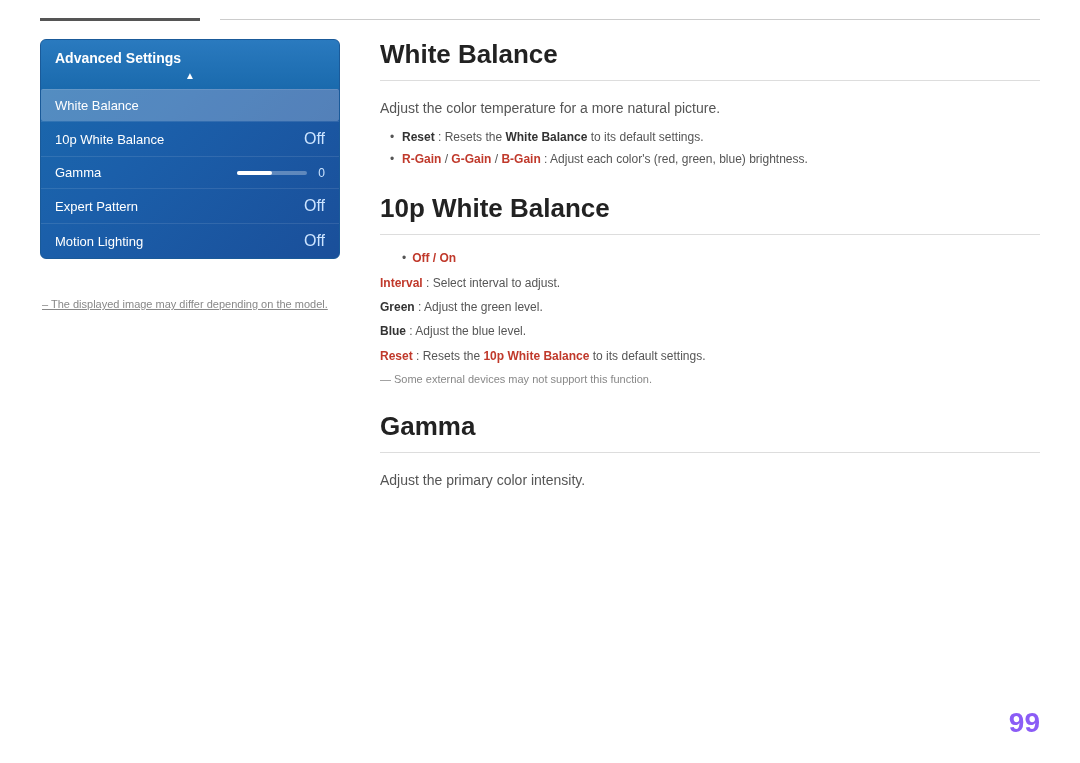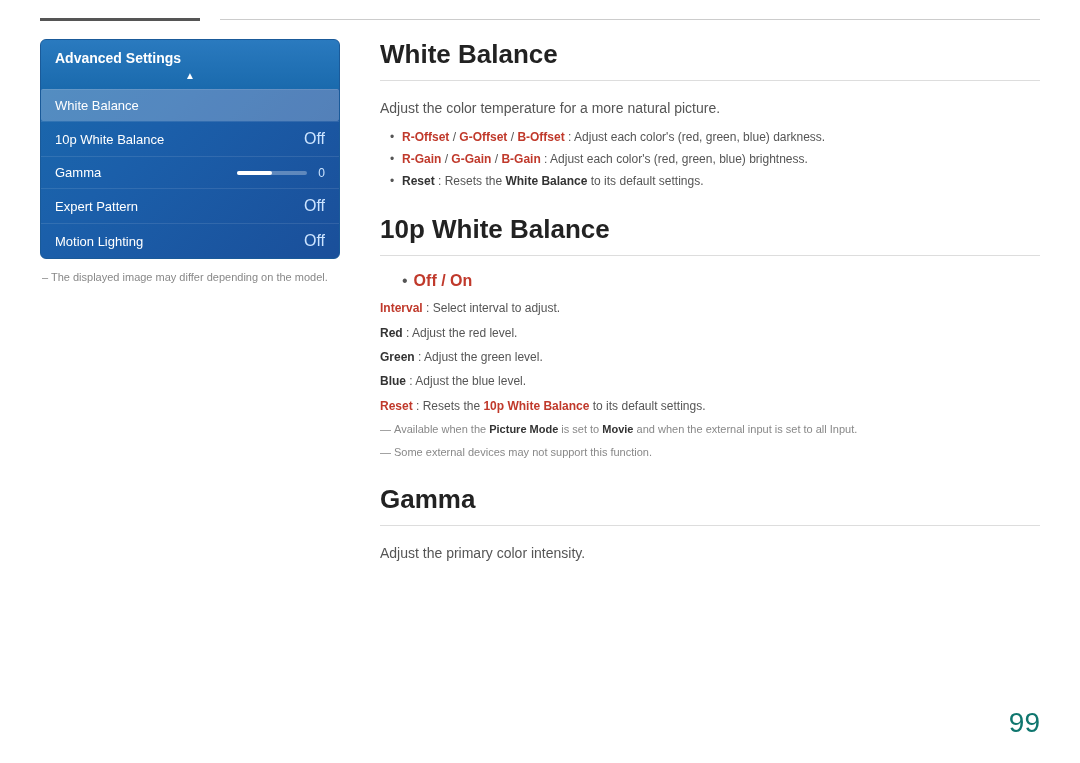--- a/index.html
+++ b/index.html
@@ -127,24 +127,25 @@
     }
 
     .gamma-value {
       color: #cce4ff;
       font-size: 12px;
       min-width: 12px;
       text-align: right;
     }
 
     .footnote {
-      margin-top: 12px;
+      margin-top: 39px;
       font-size: 11px;
       color: #888;
       padding-left: 2px;
+      text-decoration: underline;
     }
 
     
     .right-panel {
       flex: 1;
       padding-top: 0;
     }
 
     .section-title {
       font-size: 26px;
@@ -193,21 +194,21 @@
 
     .section-gap {
       margin-top: 22px;
       margin-bottom: 10px;
     }
 
     .bullet-inline {
       display: flex;
       gap: 6px;
       align-items: flex-end;
-      font-size: 16px;
+      font-size: 12px;
       color: #555;
       margin: 8px 0 8px 22px;
     }
 
     .bullet-inline::before {
       content: '•';
     }
 
     .field-line {
       font-size: 12px;
@@ -229,22 +230,22 @@
       content: '—';
       position: absolute;
       left: 0;
     }
 
     .page-number {
       position: absolute;
       bottom: 24px;
       right: 40px;
       font-size: 28px;
-      color: #0f766e;
-      font-weight: 400;
+      color: #8b5cf6;
+      font-weight: 700;
     }
 
     .divider-line {
       width: 100%;
       height: 1px;
       background: #ddd;
       margin: 6px 0 16px 0;
     }
   </style>
 </head>
@@ -300,79 +301,64 @@
   </div>
 
   <div class="right-panel">
 
     <div>
       <h2 class="section-title">White Balance</h2>
       <div class="divider-line"></div>
       <p class="section-desc">Adjust the color temperature for a more natural picture.</p>
       <ul class="bullet-list">
         <li>
-          <span class="highlight-red">R-Offset</span>
-          <span> / </span>
-          <span class="highlight-red">G-Offset</span>
-          <span> / </span>
-          <span class="highlight-red">B-Offset</span>
-          <span>: Adjust each color's (red, green, blue) darkness.</span>
+          <span class="highlight-bold">Reset</span>
+          <span>: Resets the </span>
+          <span class="highlight-bold">White Balance</span>
+          <span> to its default settings.</span>
         </li>
         <li>
           <span class="highlight-red">R-Gain</span>
           <span> / </span>
           <span class="highlight-red">G-Gain</span>
           <span> / </span>
           <span class="highlight-red">B-Gain</span>
           <span>: Adjust each color's (red, green, blue) brightness.</span>
         </li>
-        <li>
-          <span class="highlight-bold">Reset</span>
-          <span>: Resets the </span>
-          <span class="highlight-bold">White Balance</span>
-          <span> to its default settings.</span>
-        </li>
       </ul>
     </div>
 
     <div class="section-gap">
       <h2 class="section-title">10p White Balance</h2>
       <div class="divider-line"></div>
 
       <div class="bullet-inline">
         <span class="highlight-red">Off / On</span>
       </div>
 
       <div class="field-line">
         <span class="highlight-red">Interval</span>
         <span>: Select interval to adjust.</span>
-      </div>
-      <div class="field-line">
-        <span class="highlight-bold">Red</span>
-        <span>: Adjust the red level.</span>
       </div>
       <div class="field-line">
         <span class="highlight-bold">Green</span>
         <span>: Adjust the green level.</span>
       </div>
       <div class="field-line">
         <span class="highlight-bold">Blue</span>
         <span>: Adjust the blue level.</span>
       </div>
       <div class="field-line">
         <span class="highlight-red">Reset</span>
         <span>: Resets the </span>
         <span class="highlight-red">10p White Balance</span>
         <span> to its default settings.</span>
       </div>
 
       <div class="note-line">
-        Available when the <span class="highlight-bold">Picture Mode</span> is set to <span class="highlight-bold">Movie</span> and when the external input is set to all Input.
-      </div>
-      <div class="note-line">
         Some external devices may not support this function.
       </div>
     </div>
 
     <div class="section-gap">
       <h2 class="section-title">Gamma</h2>
       <div class="divider-line"></div>
       <p class="section-desc">Adjust the primary color intensity.</p>
     </div>
 

